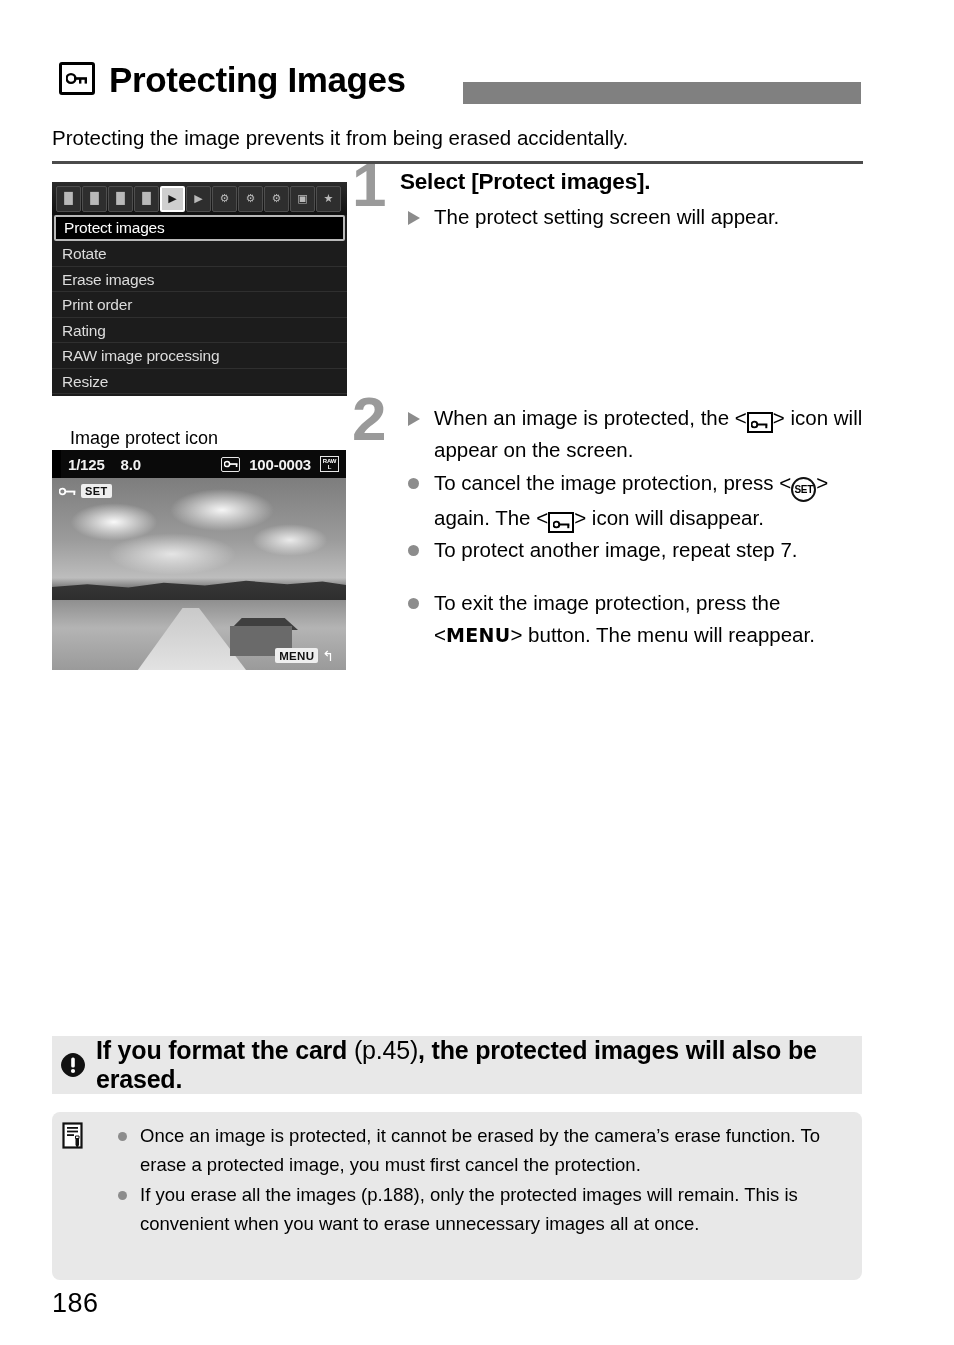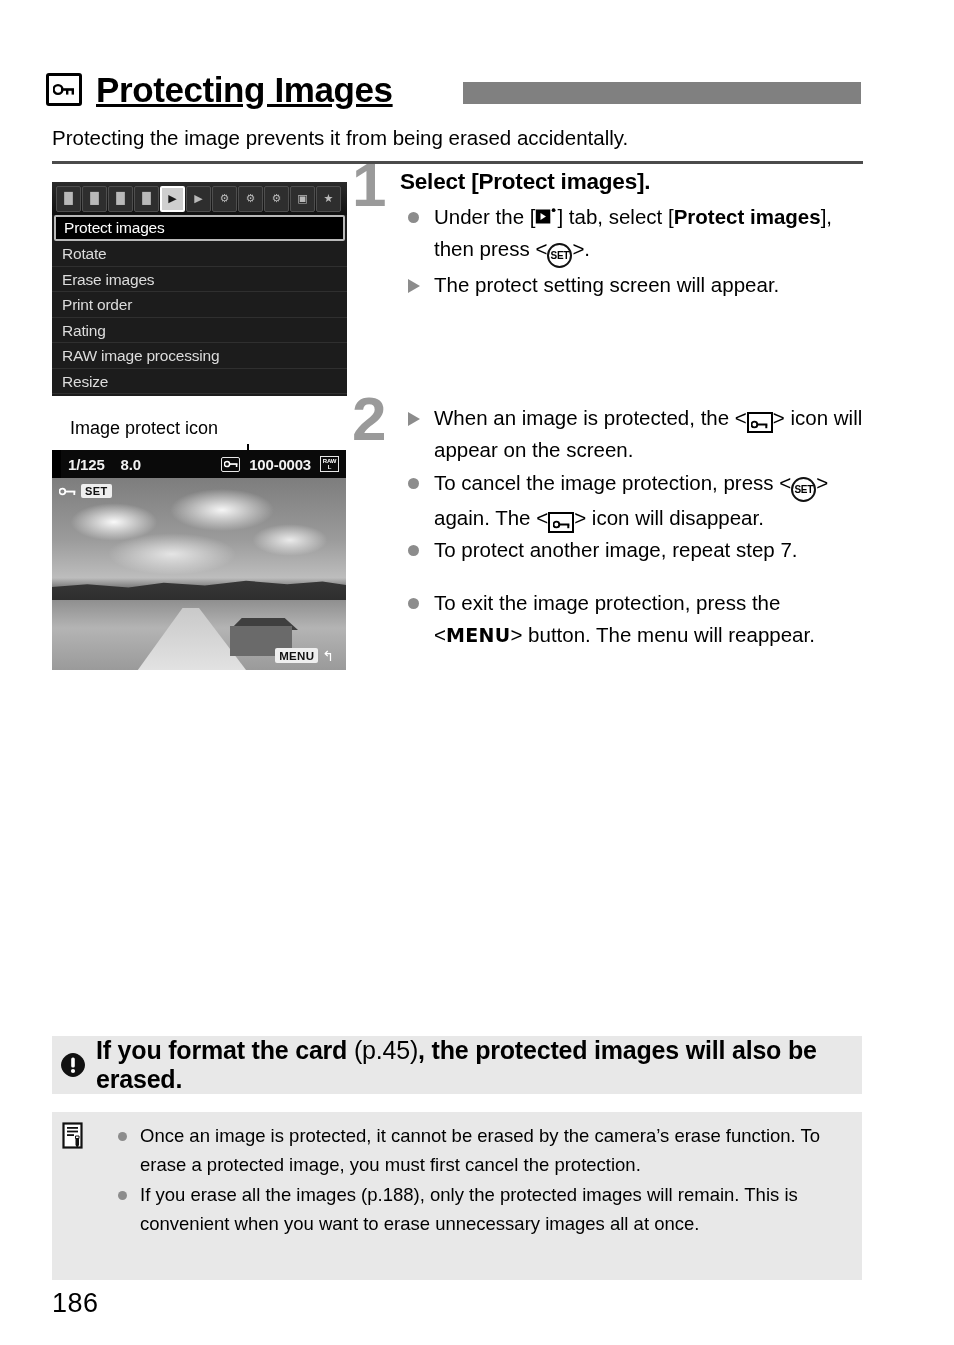--- a/index.html
+++ b/index.html
@@ -12,27 +12,26 @@
     height: 1345px;
     position: relative;
     font-family: "Liberation Sans", sans-serif;
     color: #000000;
     overflow: hidden;
   }
 
   
   .title-row {
     position: absolute;
-    left: 46px;
+    left: 59px;
     top: 62px;
     width: 812px;
     height: 54px;
     display: flex;
-    align-items: center;
-    text-decoration: underline;
+    align-items: flex-start;
   }
   .title-key-icon {
     width: 36px;
     height: 33px;
     flex: 0 0 auto;
     border: 3px solid #000;
     border-radius: 3px;
     box-sizing: border-box;
     display: flex;
     align-items: center;
@@ -140,21 +139,21 @@
     height: 26px;
     line-height: 22px;
     padding-left: 8px;
     margin: 0 2px;
   }
 
   
   .capt-wrap {
     position: absolute;
     left: 52px;
-    top: 418px;
+    top: 428px;
     width: 295px;
     height: 38px;
   }
   .capt-text {
     position: absolute;
     left: 18px;
     top: 0;
     font-size: 18px;
     white-space: nowrap;
   }
@@ -446,20 +445,21 @@
   
   .note-box {
     position: absolute;
     left: 52px;
     top: 1112px;
     width: 810px;
     height: 168px;
     background: #e8e8e8;
     box-sizing: border-box;
     padding: 10px 16px 10px 10px;
+    border-radius: 8px;
   }
   .note-icon {
     position: absolute;
     left: 10px;
     top: 10px;
     width: 24px;
     height: 28px;
   }
   .note-list {
     margin: 0 0 0 52px;
@@ -602,25 +602,20 @@
       <span class="lcd-back-arrow">↰</span>
     </div>
   </div>
 </div>
 
 <div class="step" id="step-1">
   <div class="step-num">1</div>
   <div class="step-body">
     <div class="step-head">Select [Protect images].</div>
     <ul class="blist" id="step-1-bullets">
-        <li class="bullet-dot">Under the [<span class="ic ic-playtab"><svg width="22" height="20" viewBox="0 0 22 20">
-              <rect x="0.8" y="2.5" width="14.5" height="14" fill="#000"></rect>
-              <path d="M5.5 6 L11 9.5 L5.5 13 Z" fill="#fff"></path>
-              <circle cx="18.6" cy="3.2" r="1.9" fill="#000"></circle>
-            </svg></span>] tab, select [<b>Protect images</b>], then press &lt;<span class="ic ic-set">SET</span>&gt;.</li>
         <li class="bullet-tri">The protect setting screen will appear.</li>
       </ul>
   </div>
 </div>
 
 <div class="step" id="step-2">
   <div class="step-num">2</div>
   <div class="step-body">
     <ul class="blist" id="step-2-bullets">
         <li class="bullet-tri">When an image is protected, the &lt;<span class="ic ic-key"><svg width="17" height="9" viewBox="0 0 17 9">

